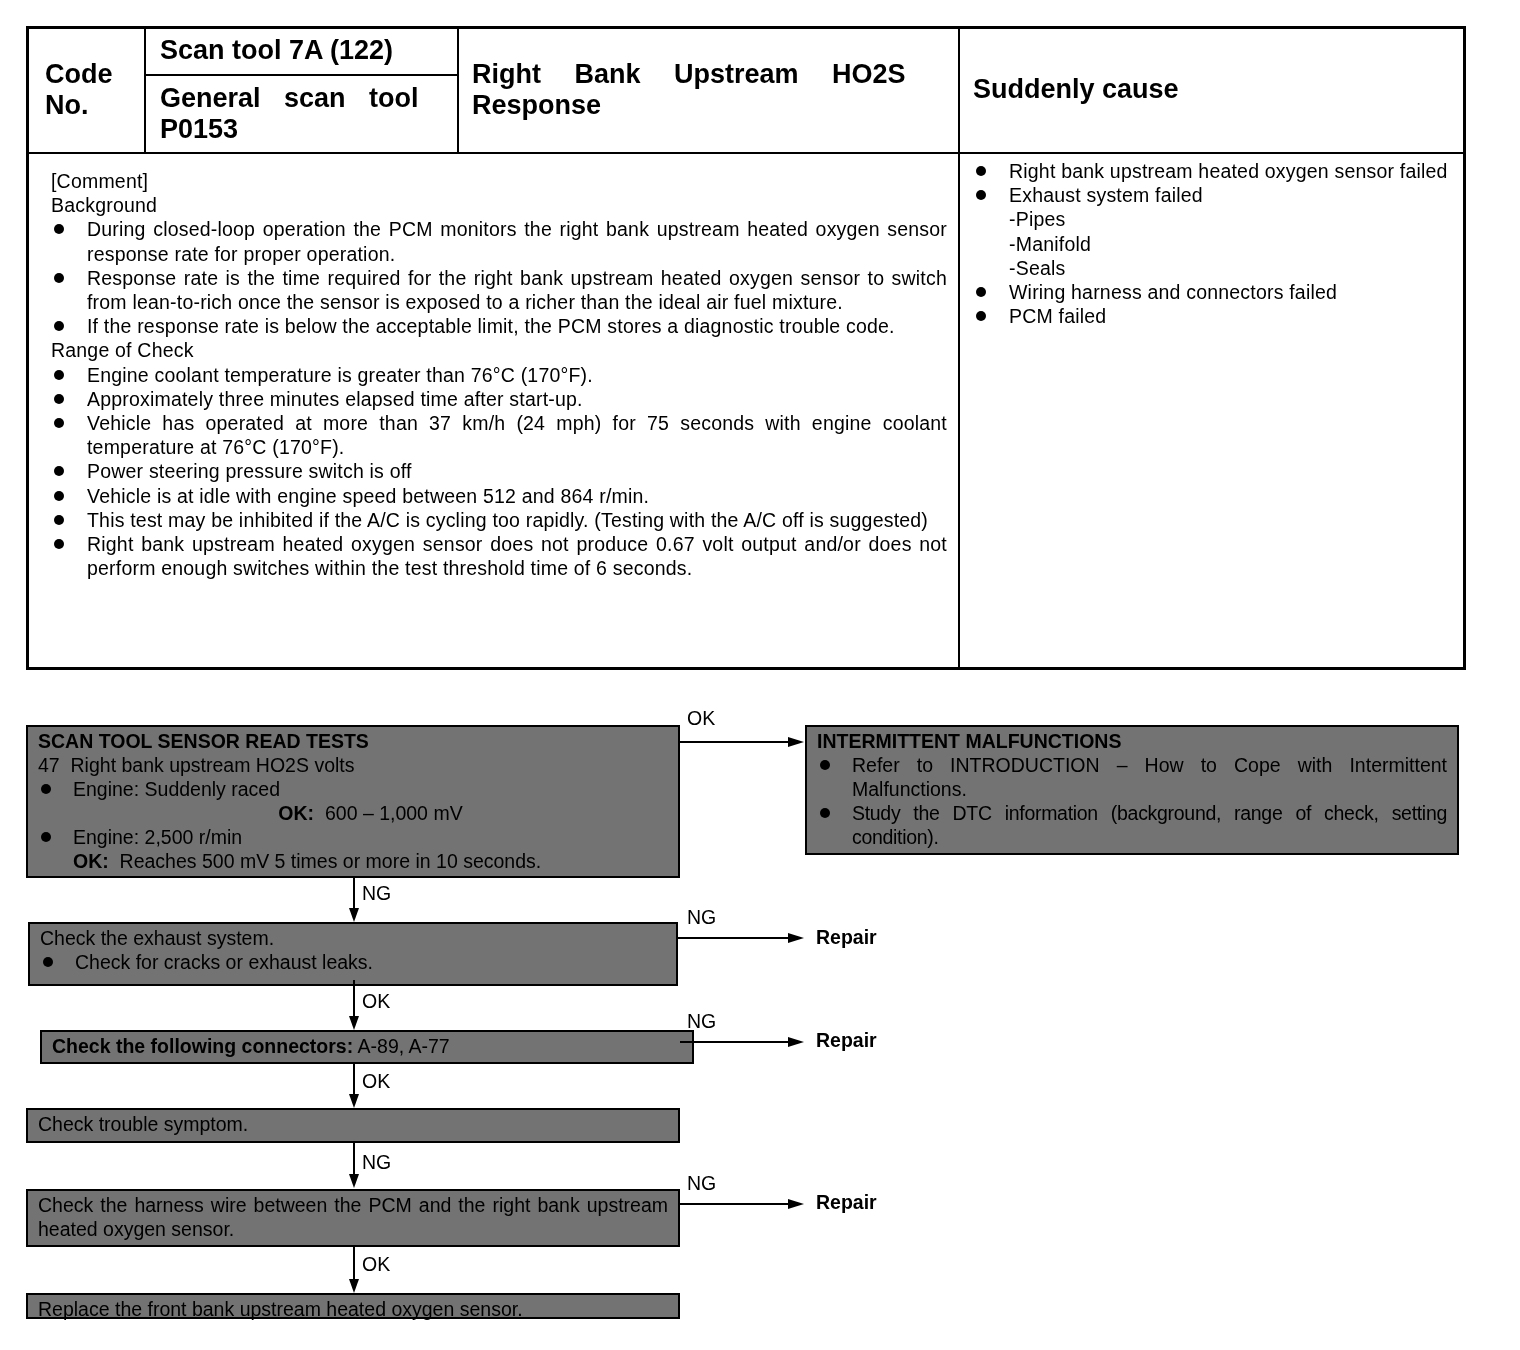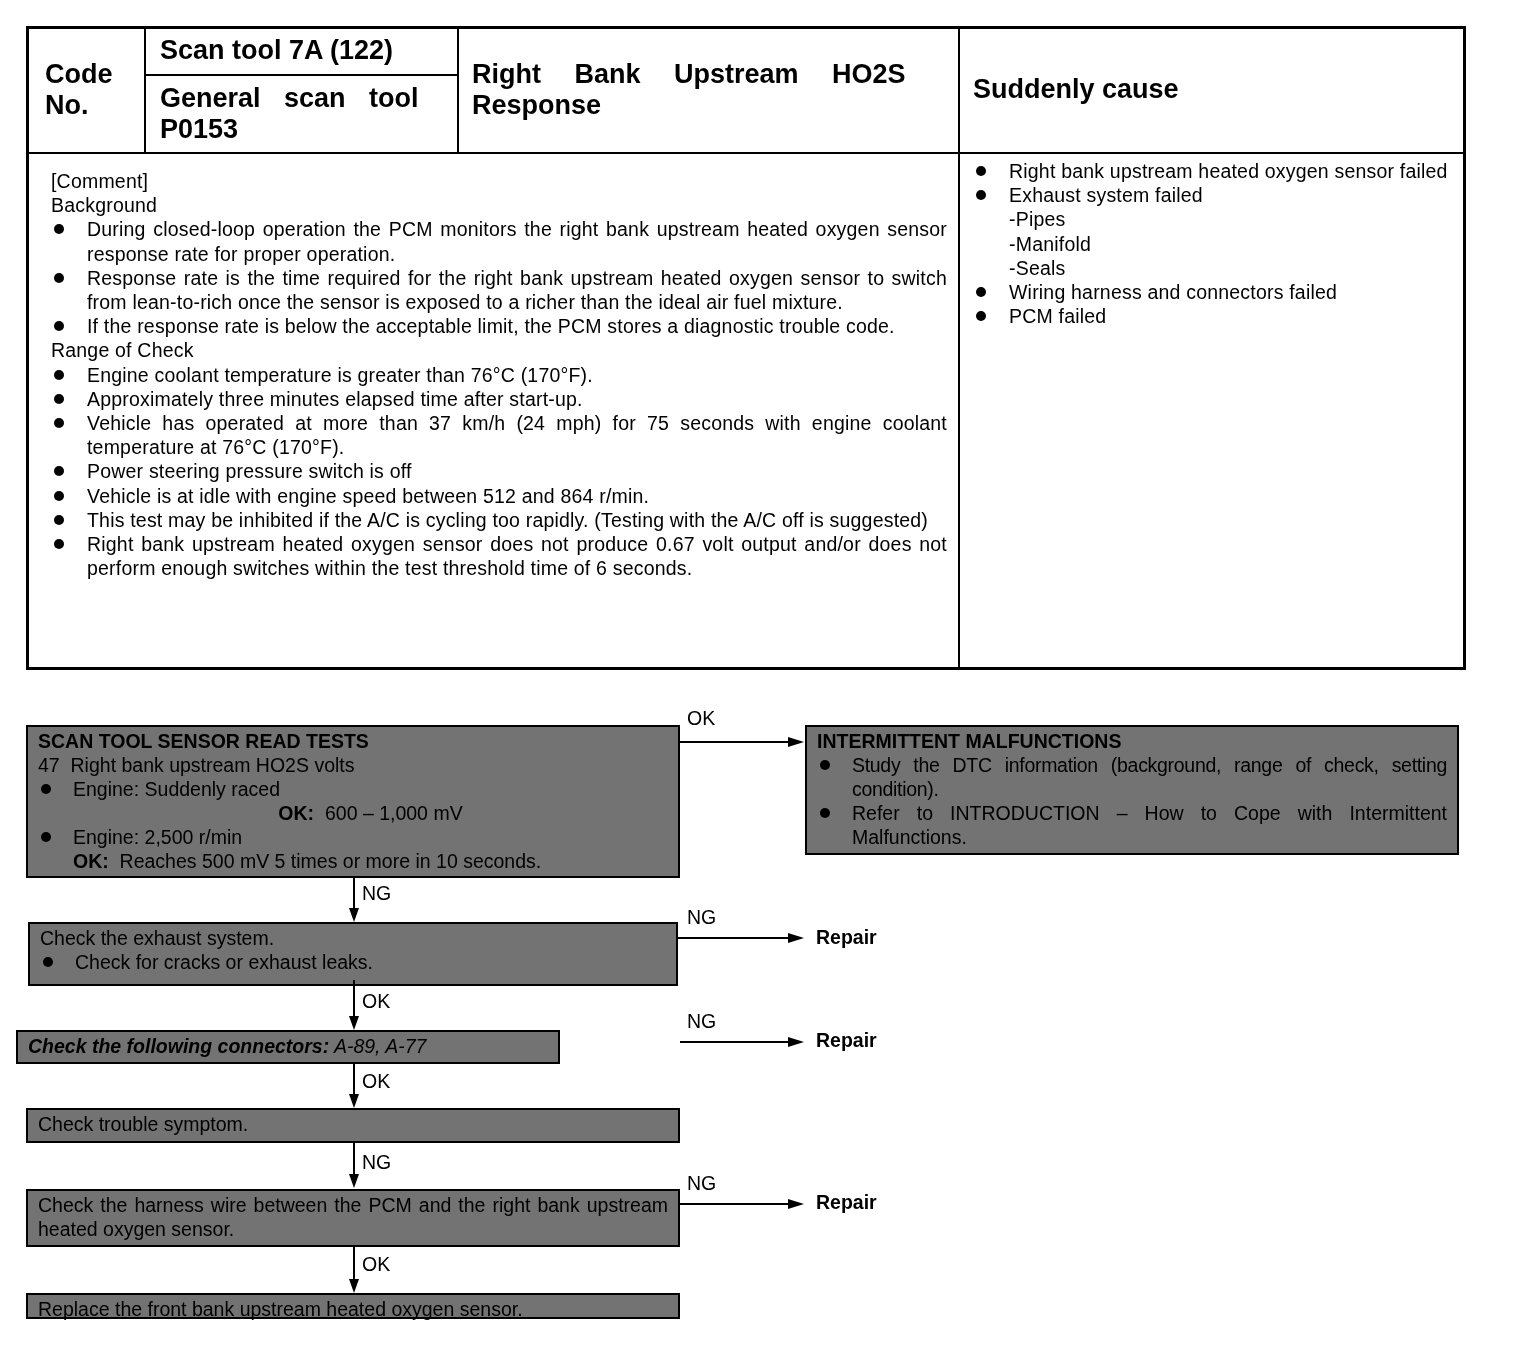--- a/index.html
+++ b/index.html
@@ -95,42 +95,42 @@
     <div class="bullet-row" style="padding-left:35px;"><span class="dot"></span><span>Engine: 2,500 r/min</span></div>
     <div style="padding-left:35px;"><span class="bold">OK:</span>&nbsp;&nbsp;<span>Reaches 500 mV 5 times or more in 10 seconds.</span></div>
   </div>
 
   <div class="label" style="left:687px; top:707px;">OK</div>
   <div class="hconn" style="left:680px; top:741px; width:110px;"></div>
   <div class="arrow-right" style="left:788px; top:737px;"></div>
 
   <div class="box" style="left:805px; top:725px; width:654px; height:130px; padding:2px 10px;">
     <div class="bold">INTERMITTENT MALFUNCTIONS</div>
+    <div class="bullet-row justify" style="padding-left:35px;"><span class="dot"></span><span>Refer to INTRODUCTION – How to Cope with Intermittent Malfunctions.</span></div>
     <div class="bullet-row justify" style="padding-left:35px; letter-spacing:-0.3px;"><span class="dot"></span><span>Study the DTC information (background, range of check, setting condition).</span></div>
-    <div class="bullet-row justify" style="padding-left:35px;"><span class="dot"></span><span>Refer to INTRODUCTION – How to Cope with Intermittent Malfunctions.</span></div>
   </div>
 
   <div class="vconn" style="left:353px; top:878px; height:32px;"></div>
   <div class="arrow-down" style="left:349px; top:908px;"></div>
   <div class="label" style="left:362px; top:882px;">NG</div>
 
   <div class="box" style="left:28px; top:922px; width:650px; height:64px;">
     <div>Check the exhaust system.</div>
     <div class="bullet-row" style="padding-left:35px;"><span class="dot"></span><span>Check for cracks or exhaust leaks.</span></div>
   </div>
   <div class="label" style="left:687px; top:906px;">NG</div>
   <div class="hconn" style="left:678px; top:937px; width:112px;"></div>
   <div class="arrow-right" style="left:788px; top:933px;"></div>
   <div class="repair" style="left:816px; top:926px;">Repair</div>
 
   <div class="vconn" style="left:353px; top:980px; height:38px;"></div>
   <div class="arrow-down" style="left:349px; top:1016px;"></div>
   <div class="label" style="left:362px; top:990px;">OK</div>
 
-  <div class="box" style="left:16px; top:1030px; width:544px; height:34px;font-style:italic;">
+  <div class="box" style="left:40px; top:1030px; width:654px; height:34px;">
     <span class="bold">Check the following connectors:</span>
     <span>A-89, A-77</span>
   </div>
   <div class="label" style="left:687px; top:1010px;">NG</div>
   <div class="hconn" style="left:680px; top:1041px; width:110px;"></div>
   <div class="arrow-right" style="left:788px; top:1037px;"></div>
   <div class="repair" style="left:816px; top:1029px;">Repair</div>
 
   <div class="vconn" style="left:353px; top:1064px; height:32px;"></div>
   <div class="arrow-down" style="left:349px; top:1094px;"></div>

